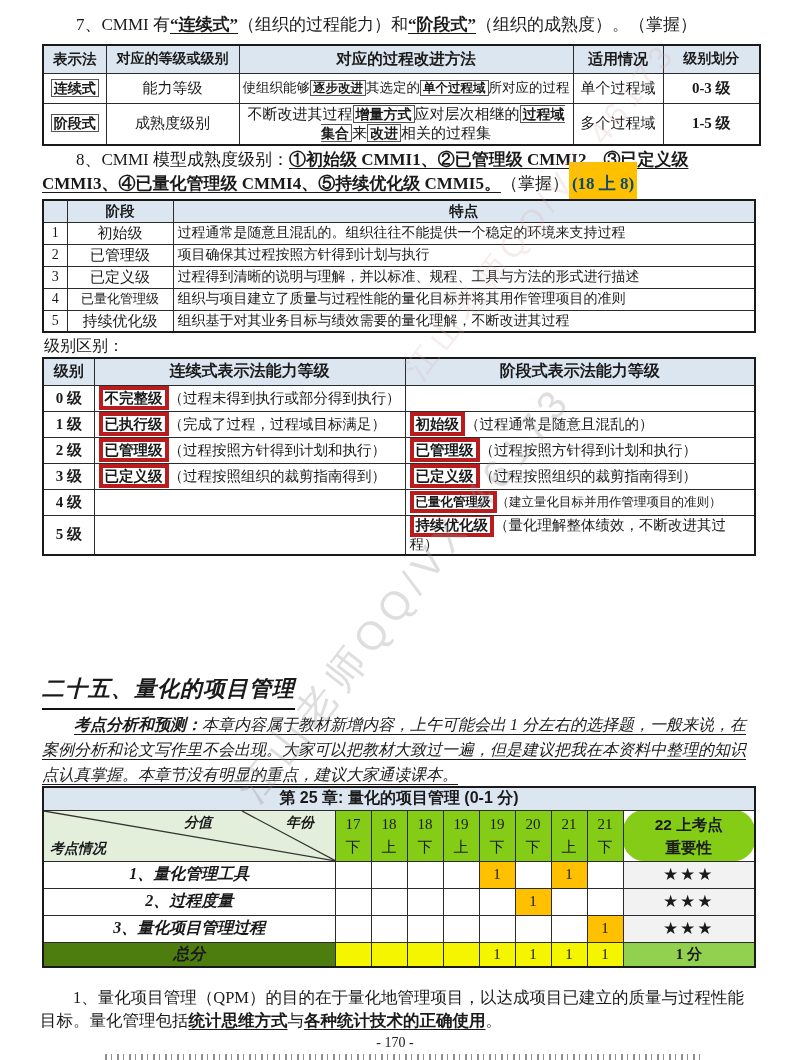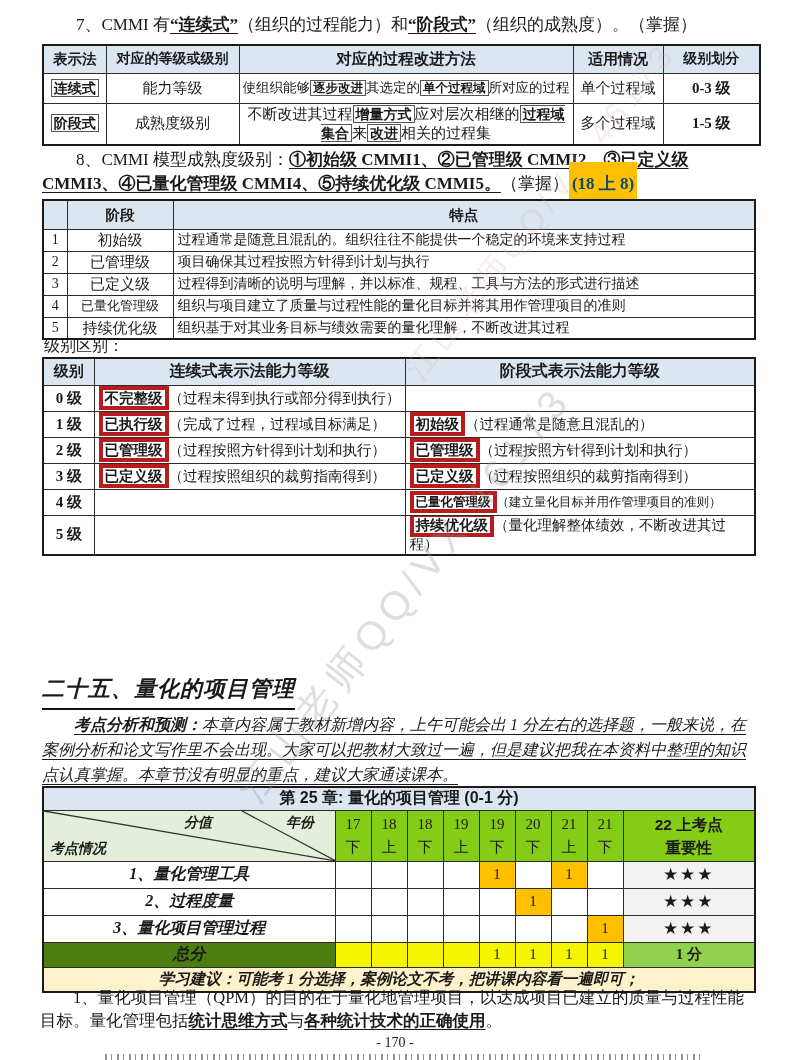--- a/index.html
+++ b/index.html
@@ -51,21 +51,21 @@
   
   #examtbl{top:786px;left:42px;}
   #examtbl td{padding:0;}
   .et-title{background:#dce6f1;font-family:"Liberation Sans",sans-serif;font-weight:bold;font-size:16px;text-align:center;}
   .et-green{background:#84cc16;}
   .corner{position:relative;height:50px;background:#e3efda;}
   .corner svg{position:absolute;left:0;top:0;}
   .corner .lab{position:absolute;font-size:14px;font-style:italic;font-weight:bold;}
   .yr{font-size:15px;text-align:center;line-height:23px;}
   .yr span{display:block;}
-  .imp{font-family:"Liberation Sans",sans-serif;font-weight:bold;font-size:15.5px;text-align:center;line-height:23px;}
+  .imp{font-family:"Liberation Sans",sans-serif;font-weight:bold;font-size:15.5px;text-align:center;line-height:23px;border-radius:21px;}
   .imp span{display:block;}
   .rowlab{font-size:16px;font-weight:bold;font-style:italic;text-align:center;}
   .valcell{text-align:center;font-size:15px;}
   .hit{background:#ffc000;}
   .stars{background:#f2f2f2;text-align:center;font-size:17px;letter-spacing:2px;font-family:"Liberation Sans",sans-serif;}
   .total-lab{background:#4d7c0f;font-size:16px;font-weight:bold;font-style:italic;text-align:center;}
   .ycell{background:#f5f500;text-align:center;font-size:15px;}
   .score{background:#92d050;text-align:center;font-size:15px;font-weight:bold;}
   .advice{background:#fdf2cc;text-align:center;font-size:15.5px;font-weight:bold;font-style:italic;}
   
@@ -115,21 +115,21 @@
 
 <div id="line8" class="abs"><span>8、CMMI 模型成熟度级别：</span><span class="u">①初始级 CMMI1、②已管理级 CMMI2、③已定义级 CMMI3、④已量化管理级 CMMI4、⑤持续优化级 CMMI5。</span><span>（掌握）</span><span class="hl">(18 上 8)</span></div>
 
 <table id="table2" class="abs tbl">
   <colgroup>
       <col style="width:24px">
       <col style="width:106px">
       <col style="width:582px">
     </colgroup>
   <tbody>
-      <tr style="height:29px">
+      <tr style="height:22px">
     <td class="hd"></td>
     <td class="hd">阶段</td>
     <td class="hd">特点</td>
   </tr>
   <tr style="height:22px">
     <td class="ctr">1</td>
     <td class="ctr" style="font-size:15px">初始级</td>
     <td>过程通常是随意且混乱的。组织往往不能提供一个稳定的环境来支持过程</td>
   </tr>
   <tr style="height:22px">
@@ -312,23 +312,20 @@
     <td class="ycell"></td>
     <td class="ycell"></td>
     <td class="ycell"></td>
     <td class="ycell"></td>
     <td class="ycell">1</td>
     <td class="ycell">1</td>
     <td class="ycell">1</td>
     <td class="ycell">1</td>
     <td class="score">1 分</td>
   </tr>
-  <tr style="height:25px">
-    <td class="advice" colspan="10">学习建议：可能考 1 分选择，案例论文不考，把讲课内容看一遍即可；</td>
-  </tr>
 </tbody>
   </table>
 
 <div id="bottom-para" class="abs"><span>1、量化项目管理（QPM）的目的在于量化地管理项目，以达成项目已建立的质量与过程性能目标。量化管理包括</span><span class="bu">统计思维方式</span><span>与</span><span class="bu">各种统计技术的正确使用</span><span>。</span></div>
 
 <div id="page-num" class="abs">- 170 -</div>
 <div id="footer-crop" class="abs"></div>
 
 <div id="wm1" class="abs wm">江山老师QQ/VX 46173</div>
 <div id="wm2" class="abs wm">江山老师QQ/VX 46173</div>

